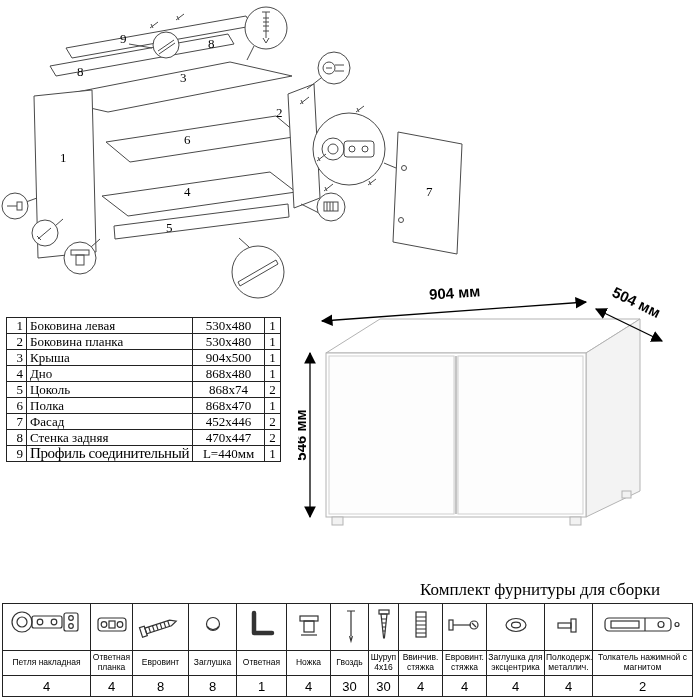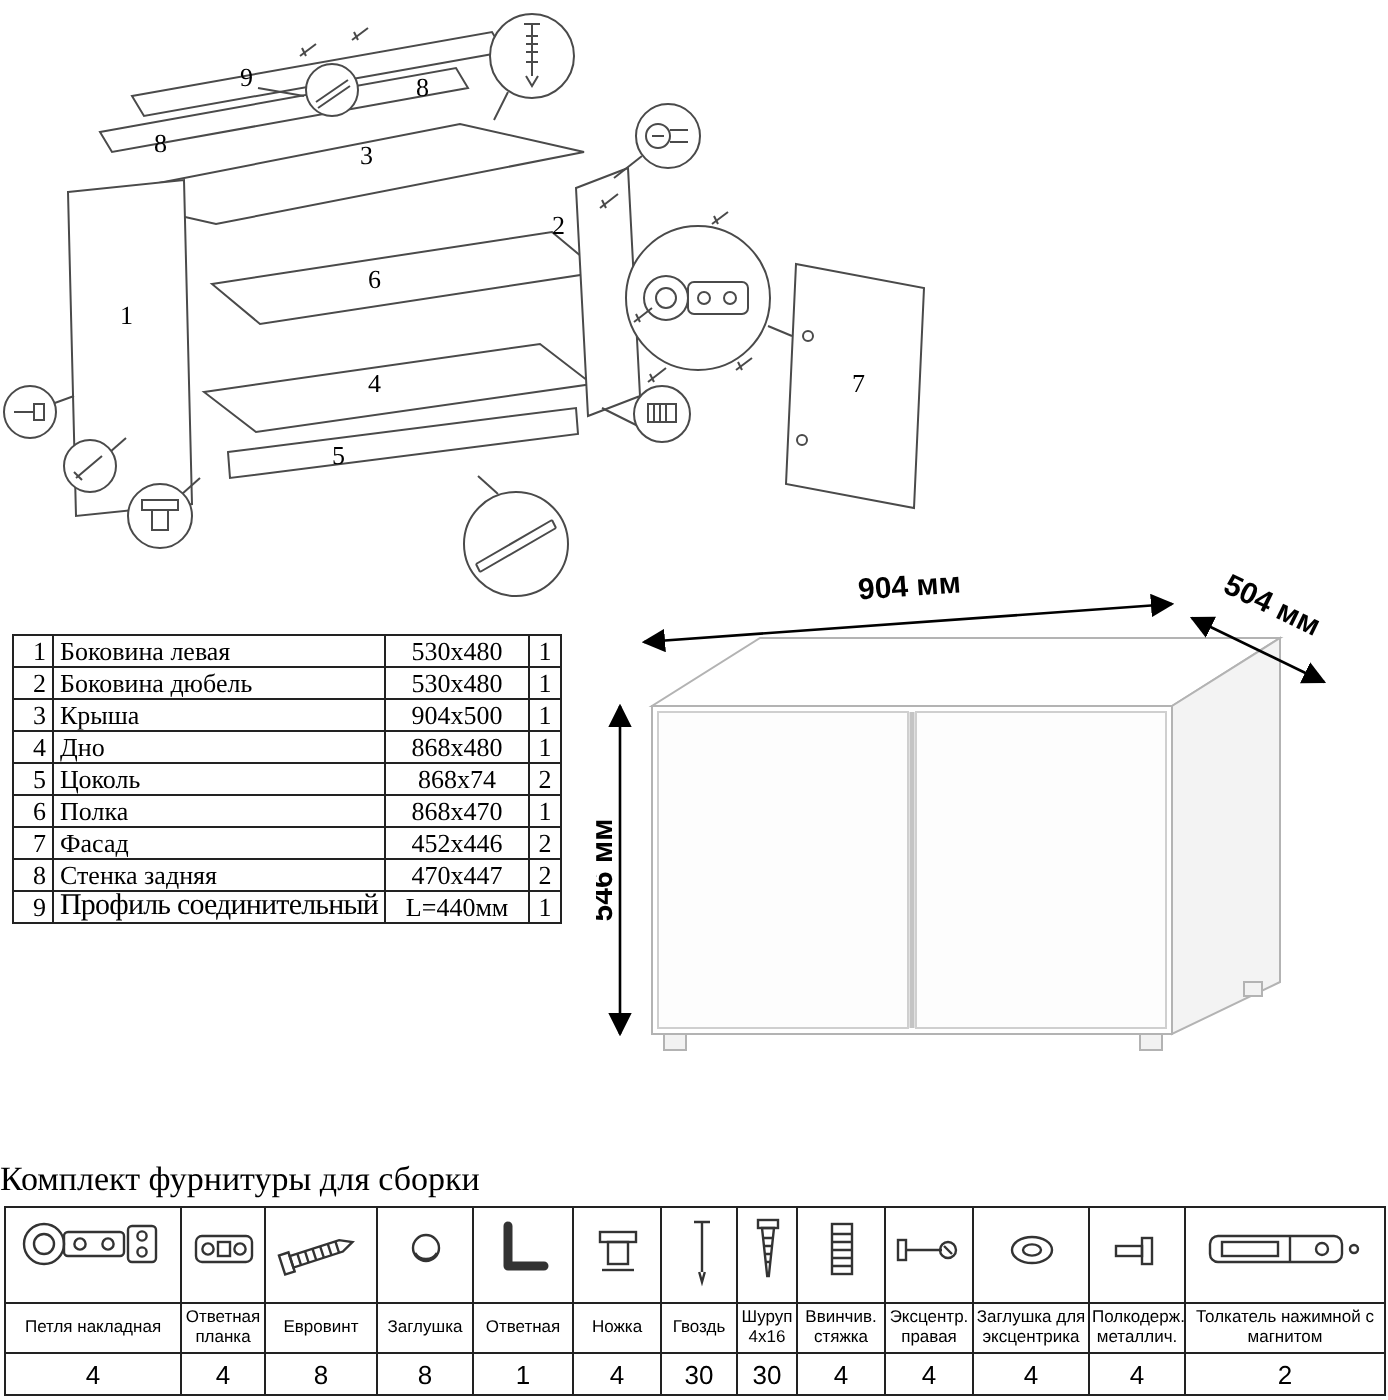--- a/index.html
+++ b/index.html
@@ -25,22 +25,22 @@
 
   
   .parts{position:absolute;left:6px;top:317px;border-collapse:collapse;
          font:13px "Liberation Serif",serif;}
   .parts td{border:1px solid #222;padding:0 3px;height:15px;line-height:15px;white-space:nowrap;}
   .c-num{width:20px;} .c-name{width:148px;} .c-size{width:72px;} .c-qty{width:16px;}
   .t-num{text-align:right;} .t-size{text-align:center;margin-top:39px;} .t-qty{text-align:center;}
   .parts tr:nth-child(9) .t-name{font-size:15px;letter-spacing:-0.4px;}
 
   
-  .hw-title{position:absolute;left:0;top:580px;width:648px;text-align:left;
-            font:17px "Liberation Serif",serif;}
+  .hw-title{position:absolute;left:0;top:580px;width:648px;text-align:right;
+            font:17px "Liberation Serif",serif;padding-left:12px;}
   .hw{position:absolute;left:2px;top:603px;border-collapse:collapse;table-layout:fixed;width:690px;}
   .hw td{border:1px solid #222;text-align:center;vertical-align:middle;padding:1px;overflow:hidden;}
   .hw-icons td{height:44px;}
   .hw-labels td{font:8.5px "Liberation Sans",sans-serif;line-height:1.12;height:22px;}
   .hw-qty td{font:13px "Liberation Sans",sans-serif;height:18px;}
   .ic{stroke:#333;fill:none;stroke-width:1.2;}
 </style>
 </head>
 <body>
 
@@ -167,21 +167,21 @@
       </colgroup>
     <tbody>
       <tr>
         <td class="t-num">1</td>
         <td class="t-name">Боковина левая</td>
         <td class="t-size">530x480</td>
         <td class="t-qty">1</td>
       </tr>
       <tr>
         <td class="t-num">2</td>
-        <td class="t-name">Боковина дюбель</td>
+        <td class="t-name">Боковина планка</td>
         <td class="t-size">530x480</td>
         <td class="t-qty">1</td>
       </tr>
       <tr>
         <td class="t-num">3</td>
         <td class="t-name">Крыша</td>
         <td class="t-size">904x500</td>
         <td class="t-qty">1</td>
       </tr>
       <tr>
@@ -341,21 +341,21 @@
       <tr class="hw-labels">
         <td>Петля накладная</td>
         <td>Ответная планка</td>
         <td>Евровинт</td>
         <td>Заглушка</td>
         <td>Ответная</td>
         <td>Ножка</td>
         <td>Гвоздь</td>
         <td>Шуруп 4x16</td>
         <td>Ввинчив. стяжка</td>
-        <td>Эксцентр. правая</td>
+        <td>Евровинт. стяжка</td>
         <td>Заглушка для эксцентрика</td>
         <td>Полкодерж. металлич.</td>
         <td>Толкатель нажимной с магнитом</td>
       </tr>
       <tr class="hw-qty">
         <td>4</td>
         <td>4</td>
         <td>8</td>
         <td>8</td>
         <td>1</td>

